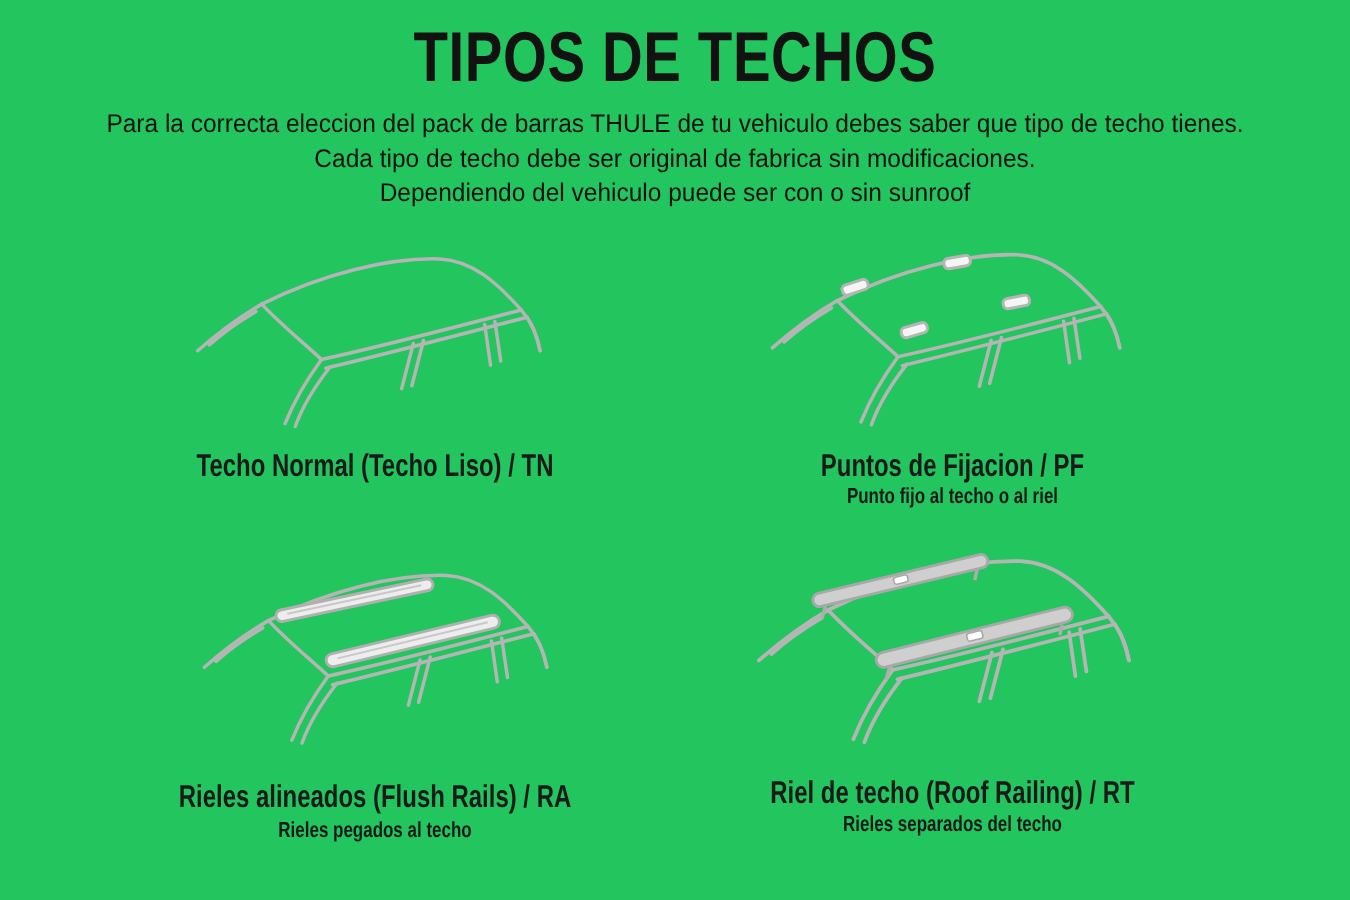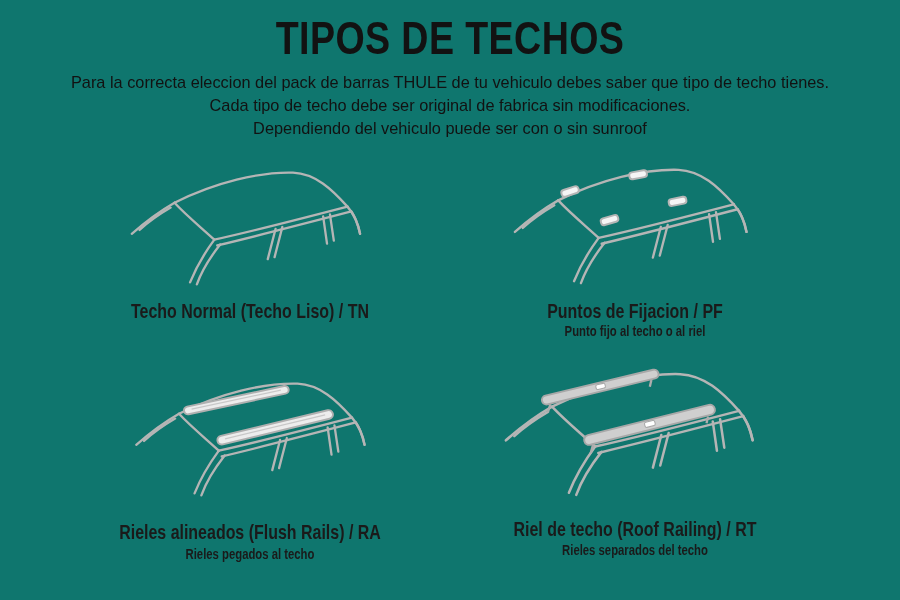--- a/index.html
+++ b/index.html
@@ -1,18 +1,18 @@
 <!DOCTYPE html>
 <html><head>
 <meta charset="utf-8">
 <style>
   * { margin:0; padding:0; box-sizing:border-box; }
   html,body { background:#fff; }
   .page {
-    position:relative; width:900px; height:600px; background:#0f766e;
+    position:relative; width:900px; height:600px; background:#22c55e;
     font-family:"Liberation Sans", sans-serif; color:#151515; overflow:hidden;
   }
   .title {
     position:absolute; left:0; top:10px; width:900px;
     text-align:center; font-size:47px; font-weight:bold; color:#121212;
     transform:scaleX(0.80); letter-spacing:0.5px; white-space:nowrap;
   }
   .intro {
     position:absolute; left:0; top:71px; width:900px; text-align:center;
     font-size:17px; line-height:23px; color:#121212; transform:scaleX(0.96);

